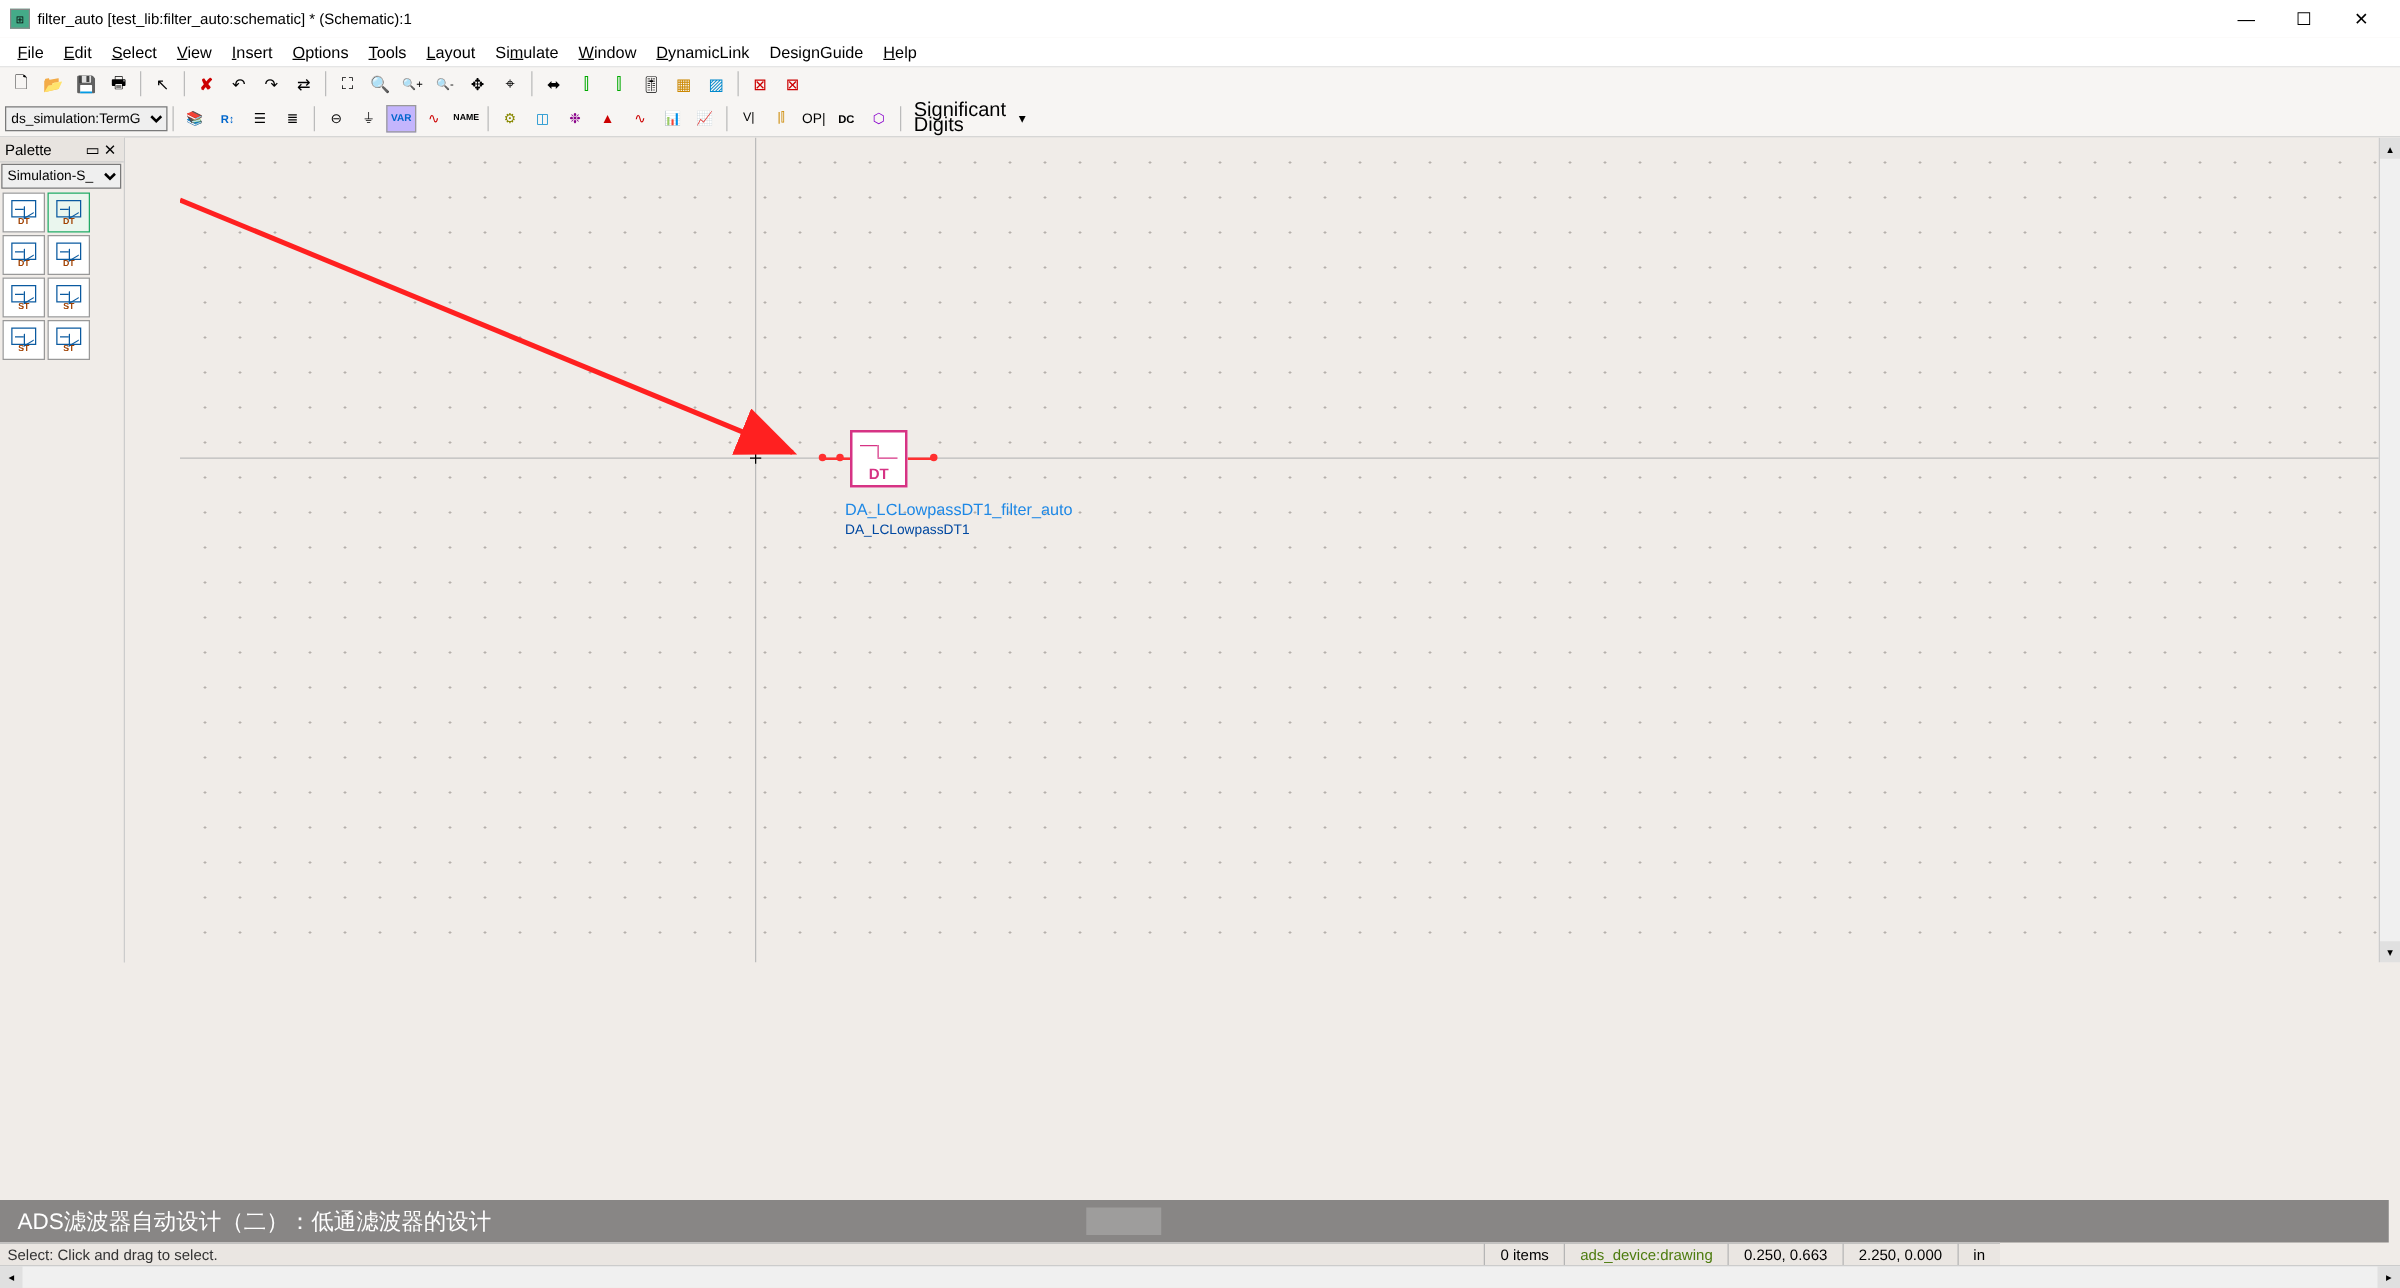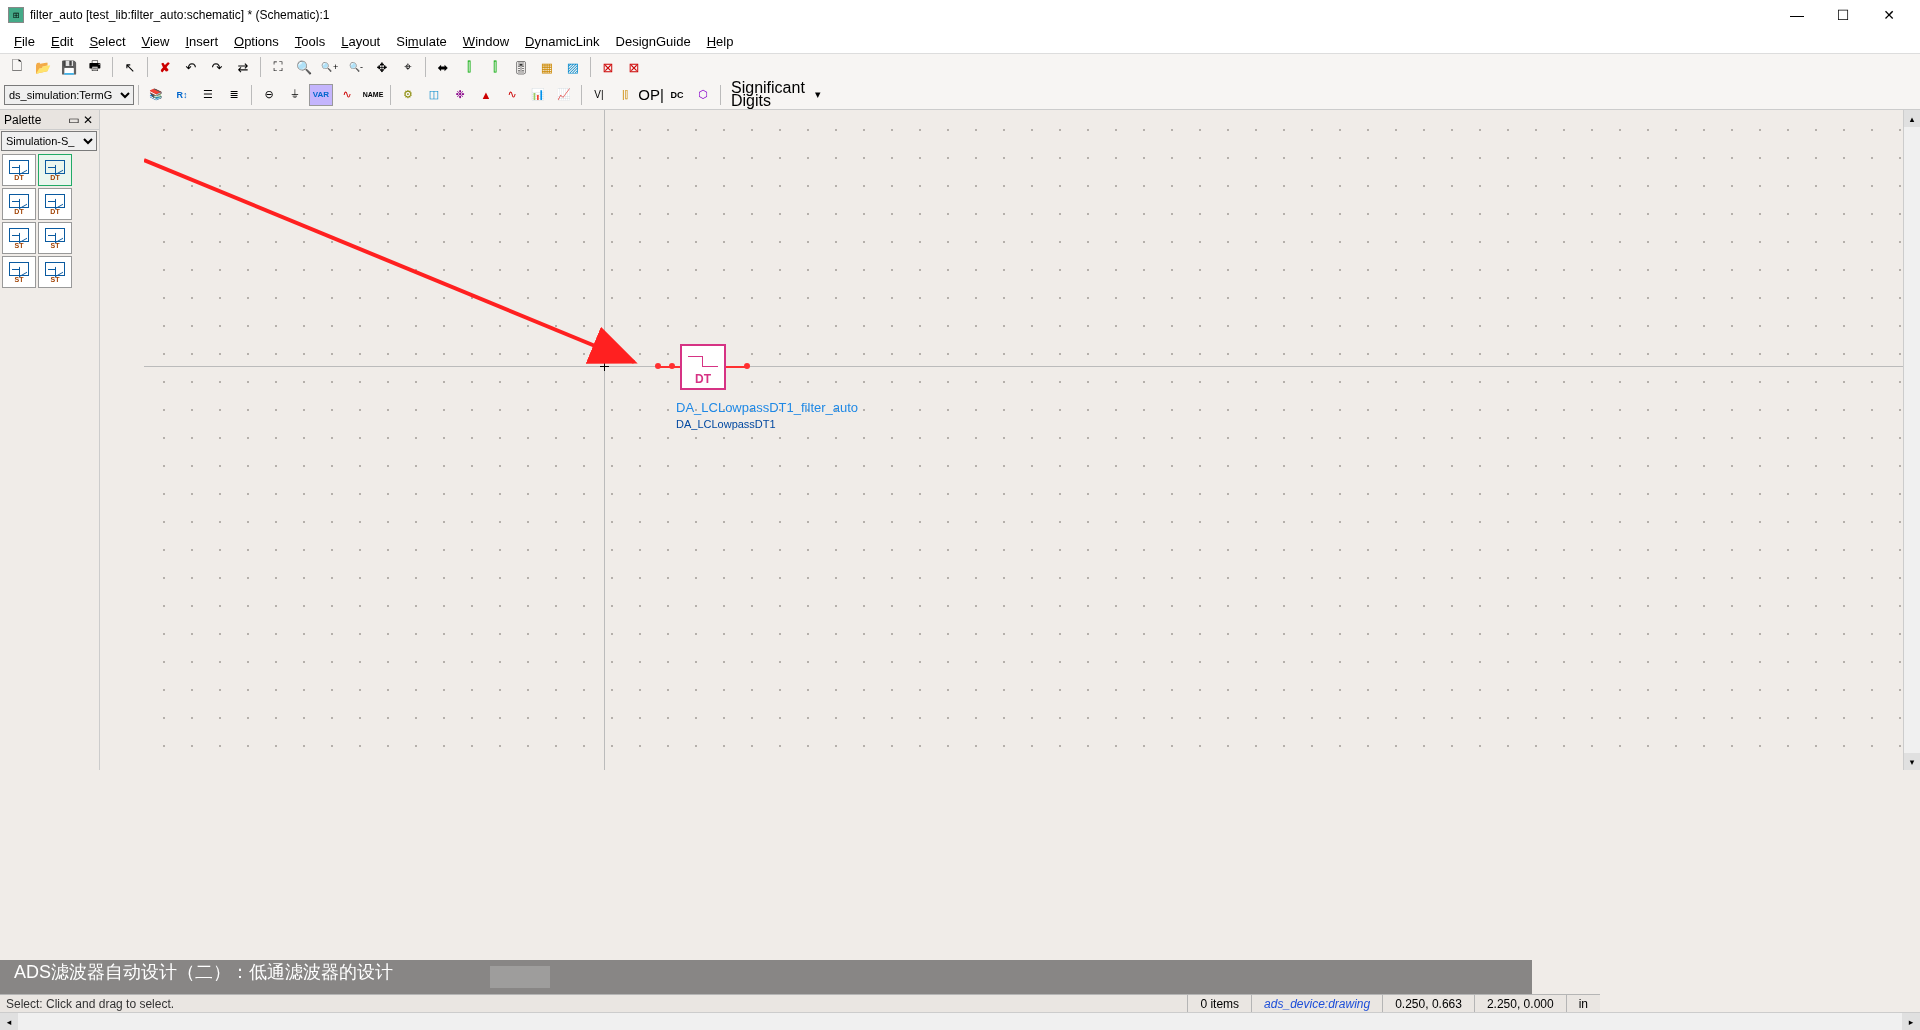--- a/index.html
+++ b/index.html
@@ -102,34 +102,34 @@
 .comp-text1 { position:absolute; left:532px; top:290px; font-size:13px; color:#1e88e5; font-family:Arial;}
 .comp-text2 { position:absolute; left:532px; top:308px; font-size:11px; color:#0048a0; font-family:Arial;}
 
 .arrow-svg { position:absolute; left:0; top:0; pointer-events:none; }
 
 .right-scroll { position:absolute; right:0; top:0; width:17px; height:100%; background:#f0f0f0; border-left:1px solid #ccc;}
 .right-scroll .sc-btn { height:17px; background:#e0e0e0; display:flex;align-items:center;justify-content:center;font-size:9px;}
 .right-scroll .sc-btn.bot{position:absolute;bottom:0;width:100%;}
 
 .overlay-banner {
-  position:absolute; left:0; bottom:36px; width:1532px; height:34px;
+  position:absolute; left:0; bottom:36px; width:1911px; height:34px;
   background: rgba(80,80,80,0.65); color:#fff; font-size:18px;
-  display:flex; padding-left:14px;
+  display:flex; align-items:center; padding-left:14px;
 }
 .overlay-banner .thumb { position:absolute; right:982px; top:6px; width:60px; height:22px; background:rgba(180,180,180,0.5);}
 
 .status-bar {
   position:absolute; left:0; bottom:18px; width:1600px; height:18px;
   background:#eae6e2; border-top:1px solid #b5b5b5; font-size:12px;
   display:flex; align-items:center;
 }
 .status-bar .st-msg { flex:1; padding-left:6px; color:#333;}
 .status-bar .st-cell { padding: 0 12px; border-left:1px solid #b5b5b5; height:100%; display:flex; align-items:center;}
-.status-bar .st-link { color:#1d4ed8; cursor:pointer;font-style:italic;}
+.status-bar .st-link { color:#4d7c0f; cursor:pointer;}
 
 .hscroll {
   position:absolute; left:0; bottom:0; width:1920px; height:18px;
   background:#f0f0f0; border-top:1px solid #ccc; display:flex;
 }
 .hscroll .hs-btn{width:18px;height:18px;background:#e0e0e0;display:flex;align-items:center;justify-content:center;font-size:9px;}
 .hscroll .hs-track{flex:1;}
 .hscroll .hs-btn.r{margin-left:auto;}
 </style>
 </head>
@@ -210,21 +210,21 @@
   <div class="tbtn" style="color:#880">⚙</div>
   <div class="tbtn" style="color:#08c">◫</div>
   <div class="tbtn" style="color:#808">❉</div>
   <div class="tbtn" style="color:#c00">▲</div>
   <div class="tbtn" style="color:#c00">∿</div>
   <div class="tbtn">📊</div>
   <div class="tbtn">📈</div>
   <div class="sep"></div>
   <div class="tbtn" style="font-size:10px">V|</div>
   <div class="tbtn" style="font-size:10px;color:#c80">|⫿</div>
-  <div class="tbtn" style="font-size:15px">OP|</div>
+  <div class="tbtn" style="font-size:11px">OP|</div>
   <div class="tbtn" style="font-size:9px;font-weight:bold">DC</div>
   <div class="tbtn" style="color:#80c">⬡</div>
   <div class="sep"></div>
   <div class="sig-digits"><span>Significant<br>Digits</span></div>
   <div class="tbtn">▾</div>
 </div>
 
 <div class="workspace">
 
   <div class="palette">

